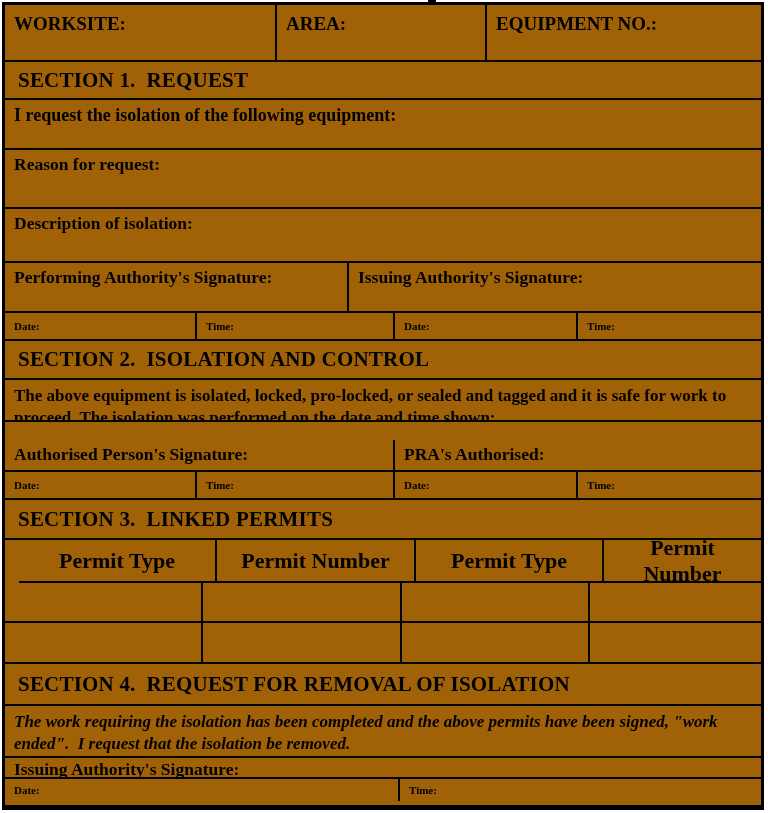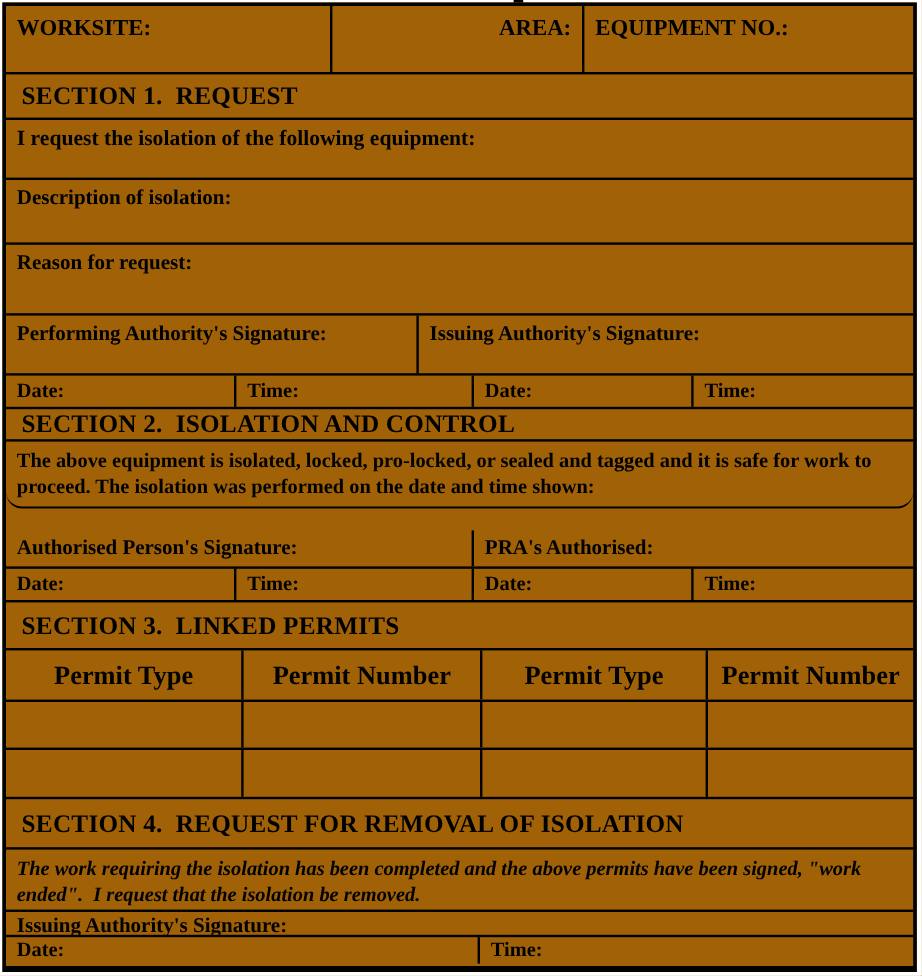--- a/index.html
+++ b/index.html
@@ -11,92 +11,92 @@
   .row{display:flex;box-sizing:border-box;border-bottom:2px solid #000;}
   .row.last{border-bottom:none;}
   .cell{box-sizing:border-box;border-right:2px solid #000;padding:4px 9px;
         font-weight:bold;overflow:hidden;}
   .cell.end{border-right:none;flex:1;}
   .lbl{font-size:17.5px;line-height:1.25;}
   .toplbl{font-size:19px;padding-top:7px;}
   .section-title{display:flex;align-items:center;font-weight:bold;font-size:21px;
                  padding:0 13px;white-space:pre-wrap;letter-spacing:0.2px;}
   .stmt{font-size:17px;line-height:1.32;white-space:pre-wrap;padding-top:5px;}
-  .dt{font-size:17px;display:flex;align-items:center;}
+  .dt{font-size:11px;display:flex;align-items:center;}
   .permit-h{display:flex;align-items:center;justify-content:center;
             font-size:22px;text-align:center;}
   .permit-c{font-size:17px;}
 </style>
 </head>
 <body>
 
 <div class="page">
   <div class="artifact"></div>
 
   <div class="sheet">
 
     <div class="row" style="height:57px;">
       <div class="cell lbl toplbl" style="width:272px;">WORKSITE:</div>
-      <div class="cell lbl toplbl" style="width:210px;text-align:right;">AREA:</div>
+      <div class="cell lbl toplbl" style="width:210px;">AREA:</div>
       <div class="cell lbl toplbl end">EQUIPMENT NO.:</div>
     </div>
 
     <div class="row" style="height:38px;">
       <div class="cell end section-title">SECTION 1.  REQUEST</div>
     </div>
 
     <div class="row" style="height:50px;">
       <div class="cell lbl end" style="font-size:18px;">I request the isolation of the following equipment:</div>
     </div>
 
+    <div class="row" style="height:59px;">
+      <div class="cell lbl end">Reason for request:</div>
+    </div>
+
     <div class="row" style="height:54px;">
       <div class="cell lbl end">Description of isolation:</div>
-    </div>
-
-    <div class="row" style="height:59px;">
-      <div class="cell lbl end">Reason for request:</div>
     </div>
 
     <div class="row" style="height:50px;">
       <div class="cell lbl" style="width:344px;">Performing Authority's Signature:</div>
       <div class="cell lbl end">Issuing Authority's Signature:</div>
     </div>
 
     <div class="row" style="height:28px;">
       <div class="cell dt" style="width:192px;">Date:</div>
       <div class="cell dt" style="width:198px;">Time:</div>
       <div class="cell dt" style="width:183px;">Date:</div>
       <div class="cell dt end">Time:</div>
     </div>
 
-    <div class="row" style="height:27px;">
+    <div class="row" style="height:39px;">
       <div class="cell end section-title">SECTION 2.  ISOLATION AND CONTROL</div>
     </div>
 
-    <div class="row" style="height:56px;border-radius:14px;">
+    <div class="row" style="height:42px;">
       <div class="cell end stmt">The above equipment is isolated, locked, pro-locked, or sealed and tagged and it is safe for work to proceed. The isolation was performed on the date and time shown:</div>
     </div>
 
     <div class="row" style="height:50px;align-items:flex-end;">
       <div class="cell lbl" style="width:390px;">Authorised Person's Signature:</div>
       <div class="cell lbl end">PRA's Authorised:</div>
     </div>
 
     <div class="row" style="height:28px;">
       <div class="cell dt" style="width:192px;">Date:</div>
       <div class="cell dt" style="width:198px;">Time:</div>
       <div class="cell dt" style="width:183px;">Date:</div>
       <div class="cell dt end">Time:</div>
     </div>
 
     <div class="row" style="height:40px;">
       <div class="cell end section-title">SECTION 3.  LINKED PERMITS</div>
     </div>
 
-    <div class="row" style="height:43px;">
+    <div class="row" style="height:43px;margin-left:14px;">
       <div class="cell permit-h" style="width:198px;">Permit Type</div>
       <div class="cell permit-h" style="width:199px;">Permit Number</div>
       <div class="cell permit-h" style="width:188px;">Permit Type</div>
       <div class="cell permit-h end">Permit Number</div>
     </div>
 
     <div class="row" style="height:40px;">
       <div class="cell permit-c" style="width:198px;"></div>
       <div class="cell permit-c" style="width:199px;"></div>
       <div class="cell permit-c" style="width:188px;"></div>

